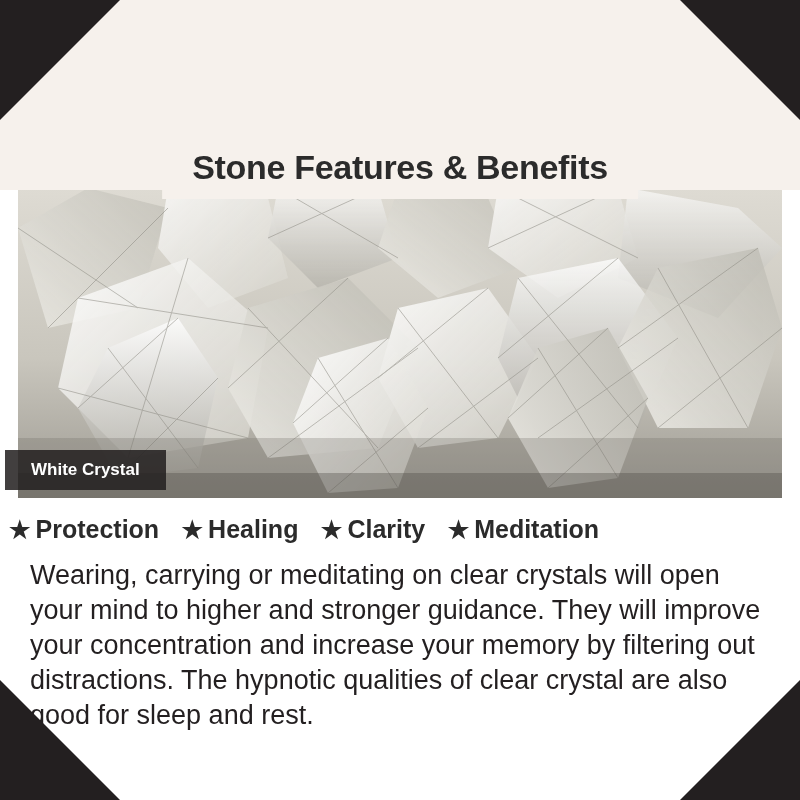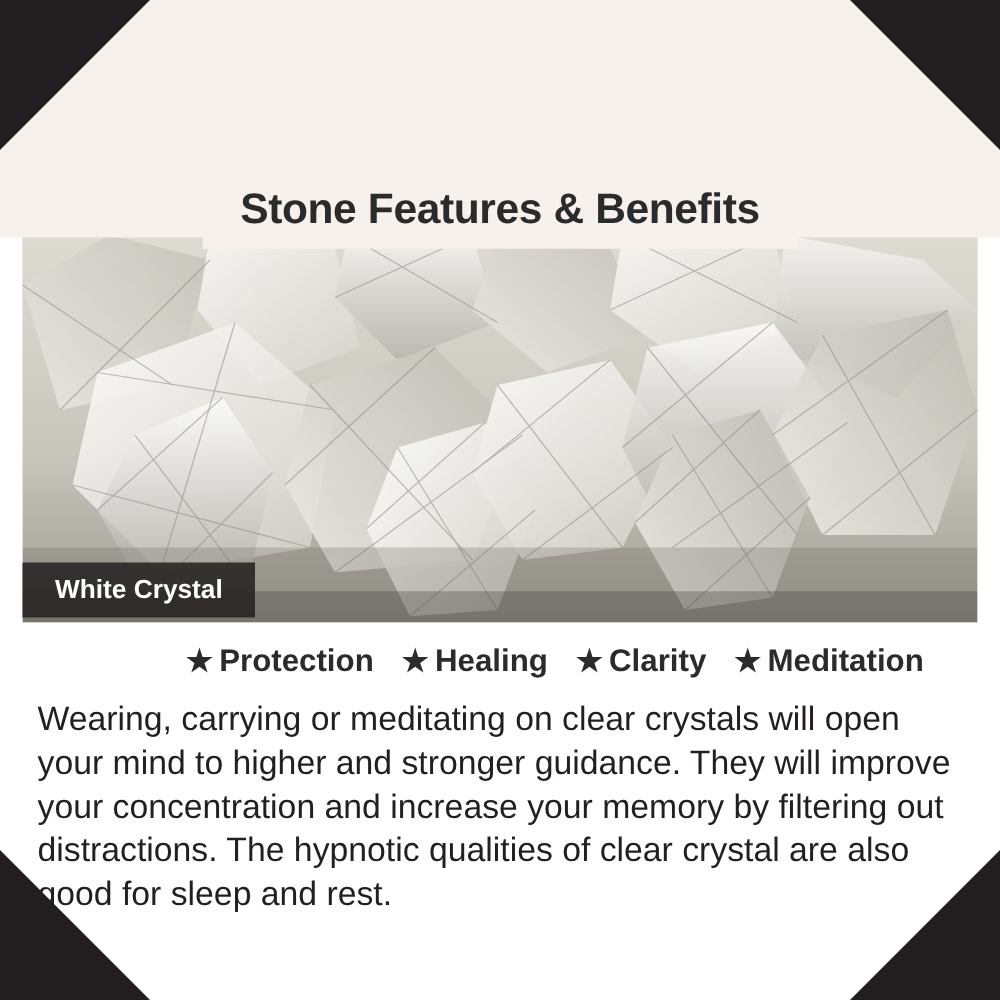--- a/index.html
+++ b/index.html
@@ -107,38 +107,38 @@
     width: 764px;
     height: 310px;
     overflow: hidden;
     background: #cfcfc8;
     z-index: 5;
   }
   .photo svg { display: block; }
 
   .stone-label {
     position: absolute;
-    left: 18px;
+    left: 5px;
     top: 450px;
     background: rgba(35,31,32,0.86);
     color: #ffffff;
-    font-size: 21px;
+    font-size: 17px;
     font-weight: bold;
     padding: 10px 26px 10px 26px;
     z-index: 20;
     white-space: nowrap;
   }
 
   
   .benefits {
     position: absolute;
     top: 515px;
-    left: 12px;
+    left: 0;
     width: 736px;
-    text-align: right;
+    text-align: left;
     z-index: 15;
   }
   .benefit {
     display: inline-block;
     font-size: 25px;
     font-weight: bold;
     color: #2b2b2b;
     margin: 0 9px;
     white-space: nowrap;
   }

